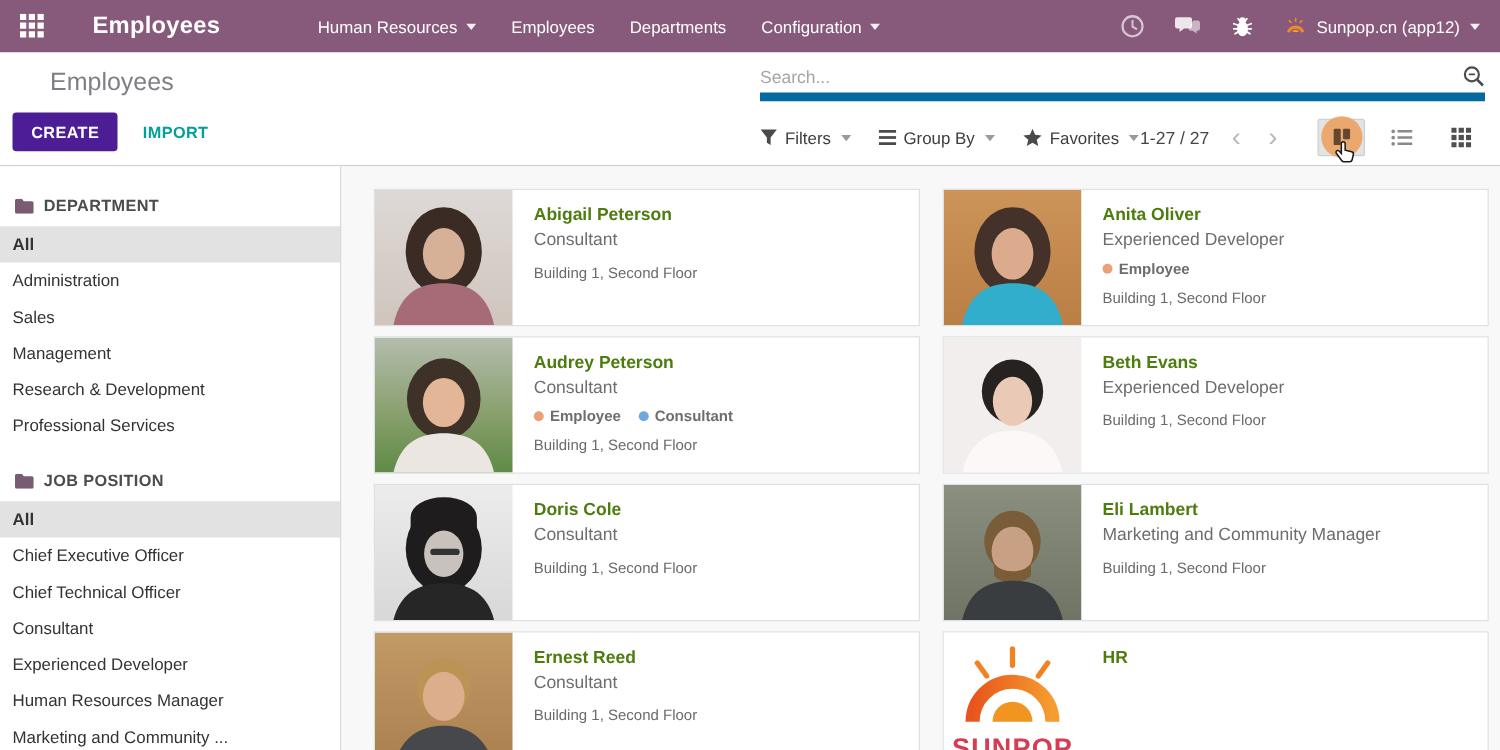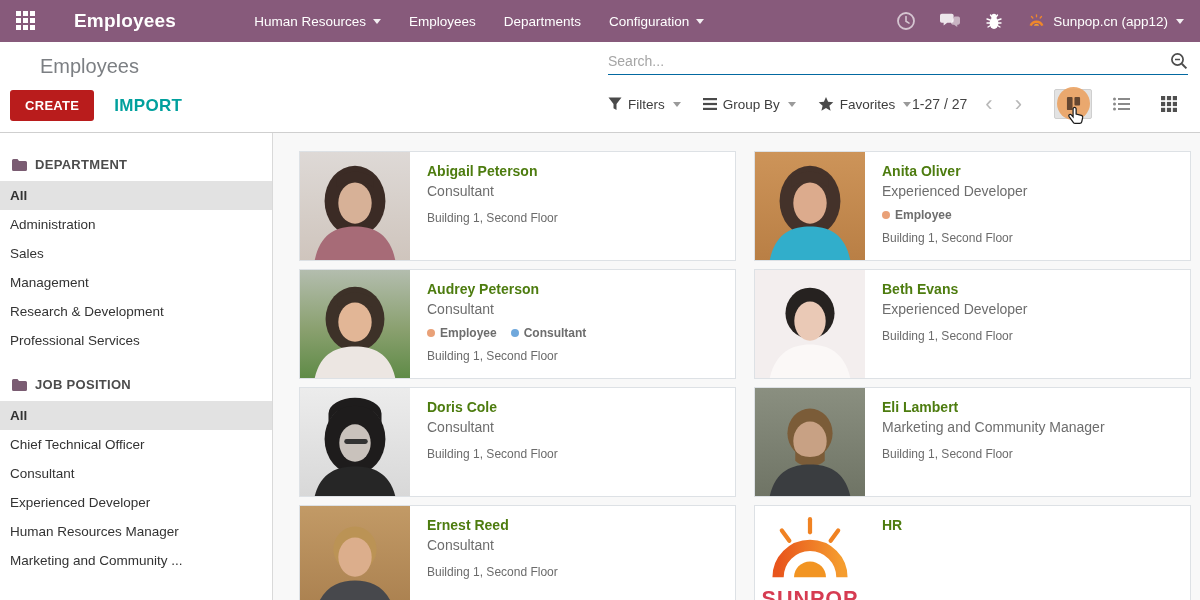--- a/index.html
+++ b/index.html
@@ -18,28 +18,28 @@
   .top-right { margin-left:auto; display:flex; align-items:center; gap:24px; }
   .systray-icon { width:20px; height:20px; cursor:pointer; }
   .user-menu { display:flex; align-items:center; gap:8px; font-size:13.5px; cursor:pointer; }
 
   
   .control-panel { height:91px; background:#fff; border-bottom:1px solid #cfcfcf;
     display:flex; }
   .cp-left { flex:1; padding:13px 0 0 0; }
   .breadcrumb { font-size:20px; color:#7c7f83; padding-left:40px; }
   .btn-row { margin-top:12px; padding-left:10px; display:flex; align-items:center; }
-  .btn-create { background:#b91c1c; color:#fff; border:none; font-size:13px;
+  .btn-create { background:#4c1d95; color:#fff; border:none; font-size:13px;
     font-weight:bold; padding:8px 15px; border-radius:3px; cursor:pointer;
     letter-spacing:.3px; font-family:inherit; }
-  .btn-import { background:none; border:none; color:#00a09d; font-size:17px;
+  .btn-import { background:none; border:none; color:#00a09d; font-size:13px;
     font-weight:bold; margin-left:20px; cursor:pointer; letter-spacing:.3px;
     font-family:inherit; }
   .cp-right { width:600px; padding:10px 12px 0 8px; }
-  .search-wrap { display:flex; align-items:center; border-bottom:1px solid #0369a1;
+  .search-wrap { display:flex; align-items:center; border-bottom:7px solid #0369a1;
     padding-bottom:4px; }
   .search-input { flex:1; border:none; outline:none; font-size:14px; color:#444;
     font-family:inherit; background:transparent; }
   .search-input::placeholder { color:#a5a5a5; }
   .filter-row { margin-top:14px; display:flex; align-items:center; }
   .filter-group { display:flex; align-items:center; gap:22px; }
   .filter-item { display:flex; align-items:center; gap:6px; font-size:13.5px;
     color:#3d3d3d; cursor:pointer; white-space:nowrap; }
   .caret-gray { width:0; height:0; border-left:4px solid transparent;
     border-right:4px solid transparent; border-top:5px solid #9a9a9a; margin-left:2px; }
@@ -300,20 +300,21 @@
     </div>
     <div class="side-section">
       <div class="side-header">
         <svg width="15" height="12" viewBox="0 0 15 12">
           <path d="M0 1.5A1.5 1.5 0 0 1 1.5 0h4l1.5 2h6.5A1.5 1.5 0 0 1 15 3.5v7A1.5 1.5 0 0 1 13.5 12h-12A1.5 1.5 0 0 1 0 10.5z" fill="#7a5c72"></path>
           </svg>
         <span>JOB POSITION</span>
       </div>
       <ul class="side-list">
         <li class="side-item active">All</li>
+        <li class="side-item">Chief Executive Officer</li>
         <li class="side-item">Chief Technical Officer</li>
         <li class="side-item">Consultant</li>
         <li class="side-item">Experienced Developer</li>
         <li class="side-item">Human Resources Manager</li>
         <li class="side-item">Marketing and Community ...</li>
       </ul>
     </div>
   </aside>
 
   <main class="cards-area">

